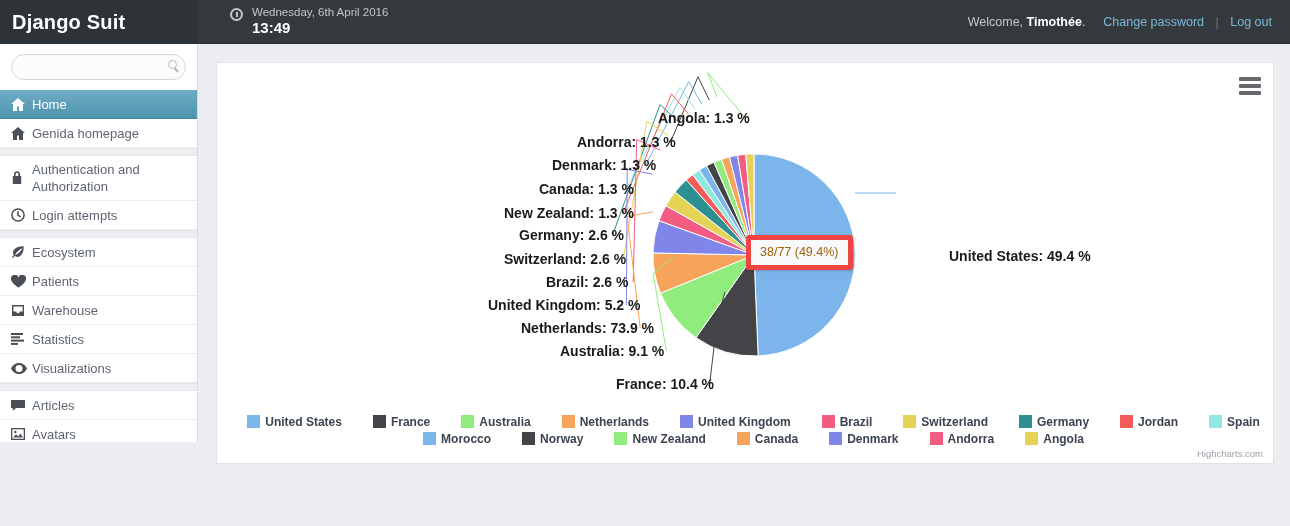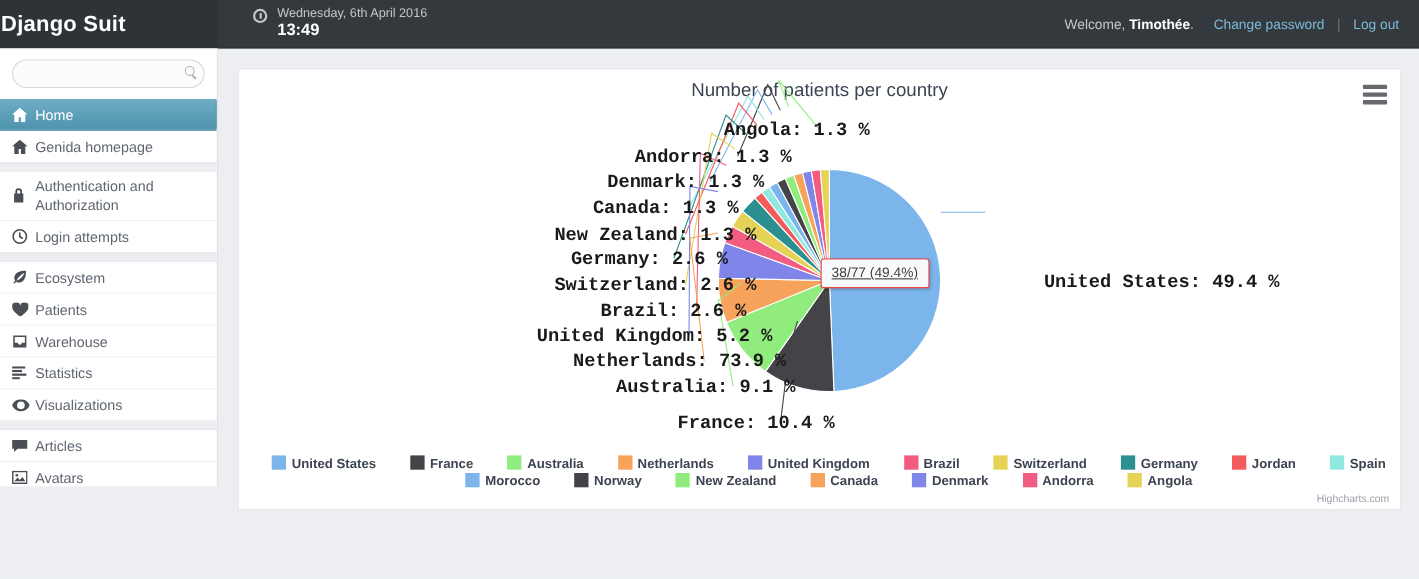--- a/index.html
+++ b/index.html
@@ -18,21 +18,21 @@
     background: #34393d;
     border-bottom: 1px solid #2b2f33;
   }
   #brand {
     position: absolute; left: 0; top: 0;
     width: 198px; height: 44px;
     background: #2e3337;
     color: #ffffff;
     font-size: 20px; font-weight: bold;
     line-height: 44px;
-    padding-left: 1px;
+    padding-left: 12px;
     letter-spacing: .2px;
     white-space: nowrap;
   }
   #header-right {
     position: absolute; right: 14px; top: 0;
     height: 36px; line-height: 44px;
     font-size: 12.5px; color: #c3c7cb;
     white-space: nowrap;
   }
   #header-right .uname { color: #ffffff; font-weight: bold; }
@@ -145,37 +145,36 @@
     display: block; height: 3.5px; background: #666a6e;
     border-radius: 1px; margin-bottom: 3.5px;
   }
 
   
   #chart { position: absolute; left: 0; top: 0; width: 1058px; height: 402px; }
   #chart svg { display: block; }
 
   .plabel {
     position: absolute;
-    font-size: 17px; font-weight: bold; color: #1a1a1a;
+    font-size: 14px; font-weight: bold; color: #1a1a1a;
     white-space: nowrap;
-    font-family: Liberation Mono, monospace;
+    font-family: Liberation Sans, sans-serif;
   }
   .plabel.r { text-align: left; }
 
   #tooltip {
     position: absolute;
     left: 529px; top: 172px;
     padding: 5px 9px 6px 9px;
     background: #f7f9fb;
-    border: 1px solid #ef4444;
+    border: 5px solid #ef4444;
     border-radius: 3px;
-    font-size: 12.5px; color: #404040;
+    font-size: 12.5px; color: #a16207;
     box-shadow: 1px 1px 3px rgba(0,0,0,.18);
     white-space: nowrap;
-    text-decoration: underline;
   }
 
   
   #legend {
     position: absolute; left: 0; top: 350px;
     width: 1058px;
     text-align: center;
     line-height: 16px;
   }
   .lg-row { white-space: nowrap; }
@@ -344,21 +343,20 @@
             </g>
           </svg>
         </span>
         <span class="nav-lbl">Archan</span>
       </div>
     </div>
 </div>
 
 <div id="panel">
 
-  <div id="chart-title">Number of patients per country</div>
 
   <div id="export-menu">
     <span></span>
     <span></span>
     <span></span>
   </div>
 
   <div id="chart">
     <svg id="pie-svg" width="1058" height="402">
         <path d="M537,192 L537.00,91.00 A101,101 0 0 1 541.12,292.92 Z" fill="#7cb5ec" stroke="#ffffff" stroke-width="1"></path>

